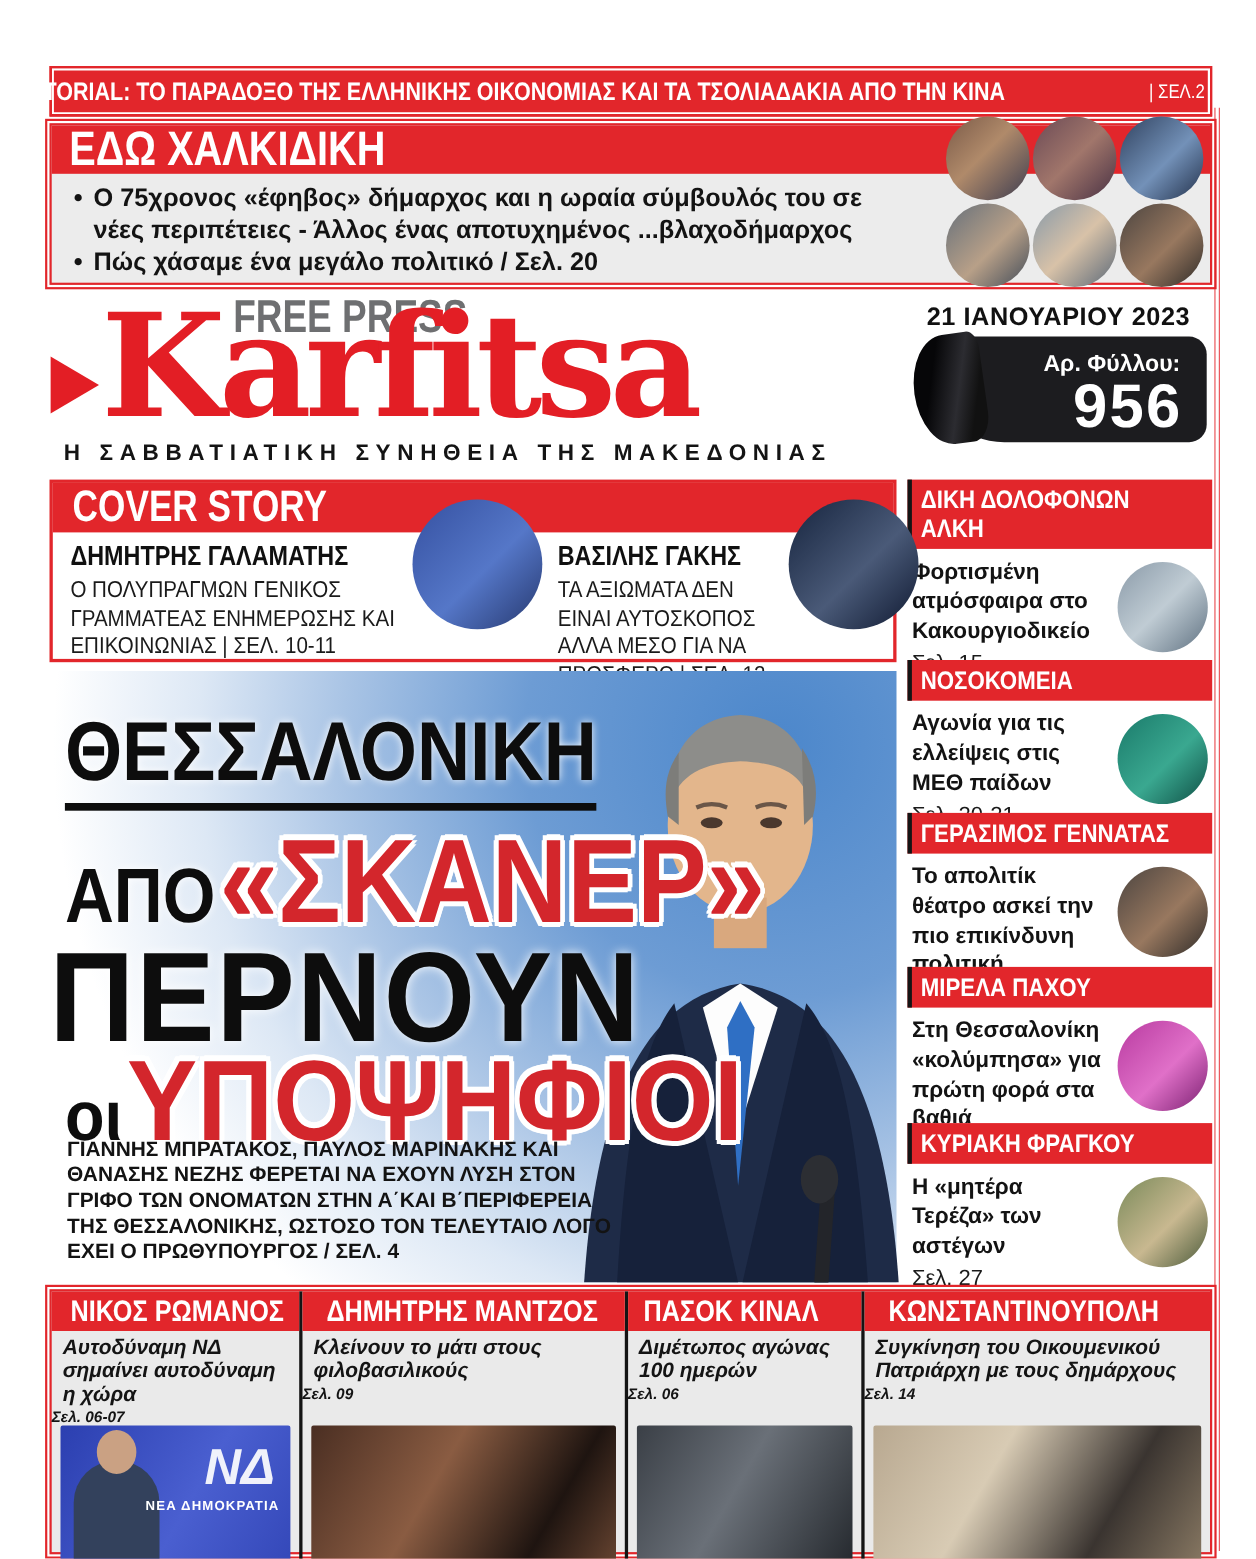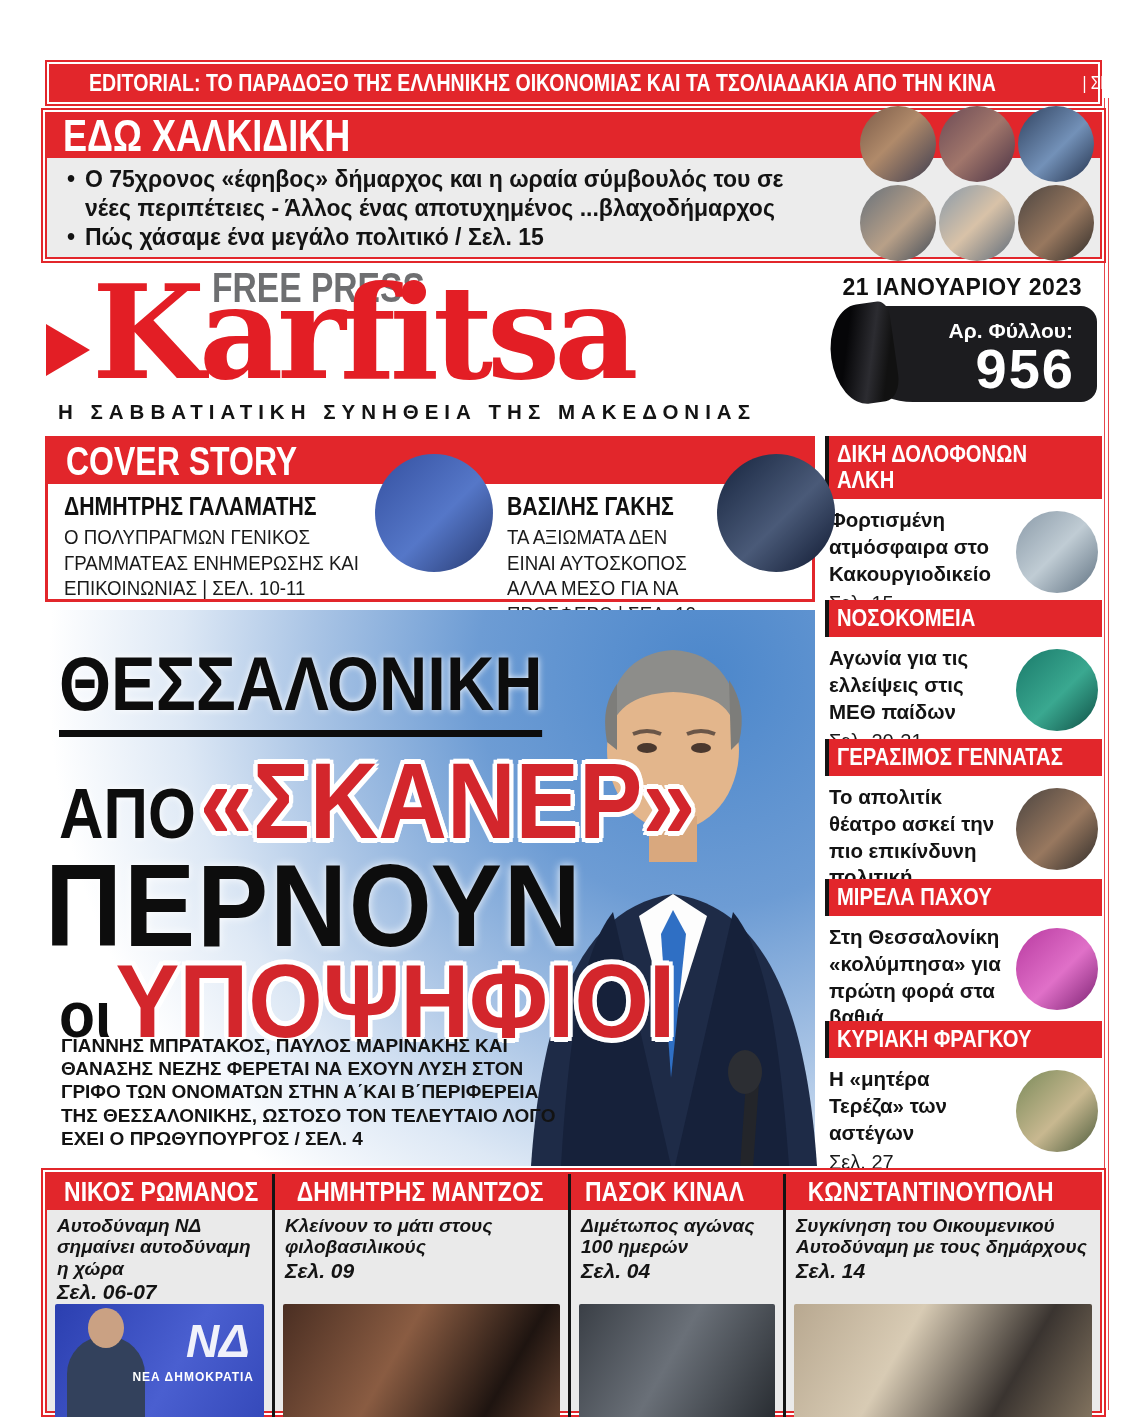--- a/index.html
+++ b/index.html
@@ -13,21 +13,21 @@
   body{font-family:"Liberation Sans", sans-serif;}
   .page{position:relative;width:1142px;height:1417px;background:#fff;overflow:hidden;}
   .abs{position:absolute;}
   .cx{display:inline-block;transform-origin:0 50%;}
   .cxc{display:inline-block;transform-origin:50% 50%;}
   .nowrap{white-space:nowrap;}
   .circle{border-radius:50%;}
   
   #editorial{left:45px;top:60px;width:1057px;height:46px;background:var(--red);
     border:2px solid var(--red);box-shadow:inset 0 0 0 2px #fff;
-    display:flex;align-items:center;justify-content:center;color:#fff;}
+    display:flex;align-items:center;justify-content:flex-end;color:#fff;gap:44px;}
   #editorial .main{font-weight:bold;font-size:23px;transform:scaleX(.85);}
   #editorial .pg{font-weight:normal;font-size:18px;margin-left:2px;transform:scaleX(.85);}
   
   #halkidiki{left:45px;top:112px;width:1057px;height:147px;background:var(--gray-bg);
     border:2px solid var(--red);box-shadow:0 0 0 2px #fff,0 0 0 4px var(--red);}
   #halkidiki .band{height:44px;background:var(--red);line-height:44px;padding-left:16px;}
   #halkidiki .band span{color:#fff;font-weight:bold;font-size:44px;line-height:44px;transform:scaleX(.82);}
   #halkidiki ul{list-style:none;padding:7px 286px 0 20px;}
   #halkidiki li{font-weight:bold;font-size:23px;line-height:1.26;color:#131313;padding-left:18px;position:relative;}
   #halkidiki li::before{content:"•";position:absolute;left:0;top:0;}
@@ -88,21 +88,21 @@
     border-left:1.5px solid rgba(227,38,43,.85);border-right:1.5px solid rgba(227,38,43,.85);}
   
   #bottom{left:45px;top:1172px;width:1057px;height:241px;background:#eaeaea;
     border:2px solid var(--red);box-shadow:0 0 0 2px #fff,0 0 0 4px var(--red);
     display:grid;grid-template-columns:228px 296px 215px 1fr;}
   .bt-col{border-right:3px solid #141414;display:flex;flex-direction:column;}
   .bt-col:last-child{border-right:none;}
   .bt-head{height:36px;background:var(--red);display:flex;align-items:center;justify-content:flex-start;}
   .bt-head span{color:#fff;font-weight:bold;font-size:27px;white-space:nowrap;transform:scaleX(.85);}
   .bt-text{padding:5px 10px 0;font-style:italic;font-weight:bold;font-size:19px;line-height:1.12;color:#141414;}
-  .bt-page{padding:1px 10px 0;font-style:italic;font-weight:bold;font-size:21px;color:#141414;}
+  .bt-page{padding:1px 0 0;font-style:italic;font-weight:bold;font-size:14px;color:#141414;}
   .bt-photo{height:134px;margin:auto 8px 7px;border-radius:2px;position:relative;overflow:hidden;}
   .nd-logo{position:absolute;right:14px;top:10px;color:#fff;font-weight:bold;font-size:46px;font-style:italic;opacity:.92;}
   .nd-cap{position:absolute;right:10px;top:66px;color:#fff;font-weight:bold;font-size:12px;letter-spacing:1px;}
   .bt-sil{position:absolute;left:12px;bottom:-18px;width:78px;height:120px;background:#33415c;border-radius:38px 38px 0 0;}
   .bt-sil::before{content:"";position:absolute;left:21px;top:-28px;width:36px;height:40px;background:#caa183;border-radius:50%;}
   
   .g1{background:linear-gradient(135deg,#7a5a48,#b08a6a 45%,#3c3c50);}
   .g2{background:linear-gradient(135deg,#6b4a55,#a1766b 50%,#473043);}
   .g3{background:linear-gradient(135deg,#30425f,#7391b8 55%,#22304a);}
   .g4{background:linear-gradient(135deg,#66707a,#b8a088 55%,#414b58);}
@@ -128,21 +128,21 @@
     <span class="main cxc nowrap">EDITORIAL: ΤΟ ΠΑΡΑΔΟΞΟ ΤΗΣ ΕΛΛΗΝΙΚΗΣ ΟΙΚΟΝΟΜΙΑΣ ΚΑΙ ΤΑ ΤΣΟΛΙΑΔΑΚΙΑ ΑΠΟ ΤΗΝ ΚΙΝΑ</span>
     <span class="pg cxc nowrap">| ΣΕΛ.2</span>
   </div>
 
   <div id="halkidiki" class="abs">
     <div class="band">
       <span class="cx nowrap">ΕΔΩ ΧΑΛΚΙΔΙΚΗ</span>
     </div>
     <ul>
       <li>Ο 75χρονος «έφηβος» δήμαρχος και η ωραία σύμβουλός του σε νέες περιπέτειες - Άλλος ένας αποτυχημένος ...βλαχοδήμαρχος</li>
-      <li>Πώς χάσαμε ένα μεγάλο πολιτικό / Σελ. 15</li>
+      <li>Πώς χάσαμε ένα μεγάλο πολιτικό / Σελ. 20</li>
     </ul>
     <div id="halk-photos" class="abs">
       <div class="circle g1"></div>
       <div class="circle g2"></div>
       <div class="circle g3"></div>
       <div class="circle g4"></div>
       <div class="circle g5"></div>
       <div class="circle g6"></div>
     </div>
   </div>
@@ -287,26 +287,26 @@
       </div>
       <div class="bt-text">Κλείνουν το μάτι στους φιλοβασιλικούς</div>
       <div class="bt-page">Σελ. 09</div>
       <div class="bt-photo gb2"></div>
     </div>
     <div class="bt-col">
       <div class="bt-head">
         <span>ΠΑΣΟΚ ΚΙΝΑΛ</span>
       </div>
       <div class="bt-text">Διμέτωπος αγώνας 100 ημερών</div>
-      <div class="bt-page">Σελ. 04</div>
+      <div class="bt-page">Σελ. 06</div>
       <div class="bt-photo gb3"></div>
     </div>
     <div class="bt-col">
       <div class="bt-head">
         <span>ΚΩΝΣΤΑΝΤΙΝΟΥΠΟΛΗ</span>
       </div>
-      <div class="bt-text">Συγκίνηση του Οικουμενικού Αυτοδύναμη με τους δημάρχους</div>
+      <div class="bt-text">Συγκίνηση του Οικουμενικού Πατριάρχη με τους δημάρχους</div>
       <div class="bt-page">Σελ. 14</div>
       <div class="bt-photo gb4"></div>
     </div>
   </div>
 
 </div>
 
 </body></html>

